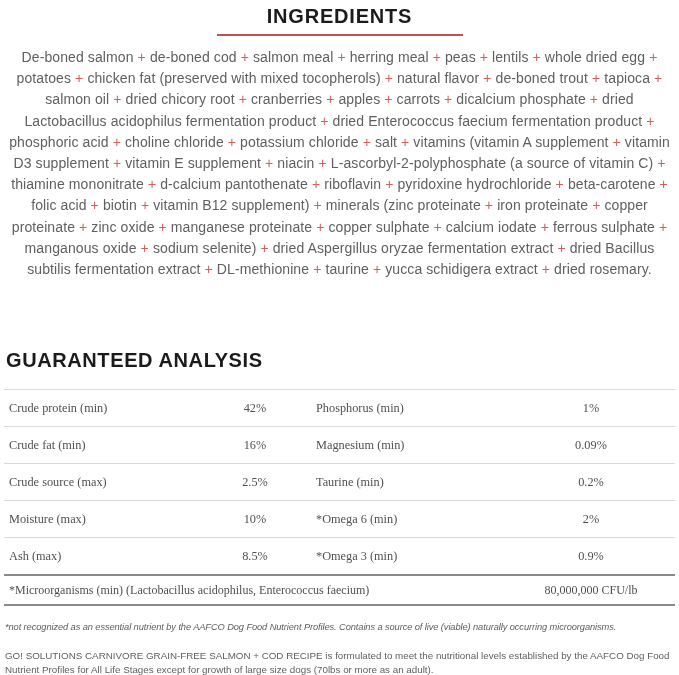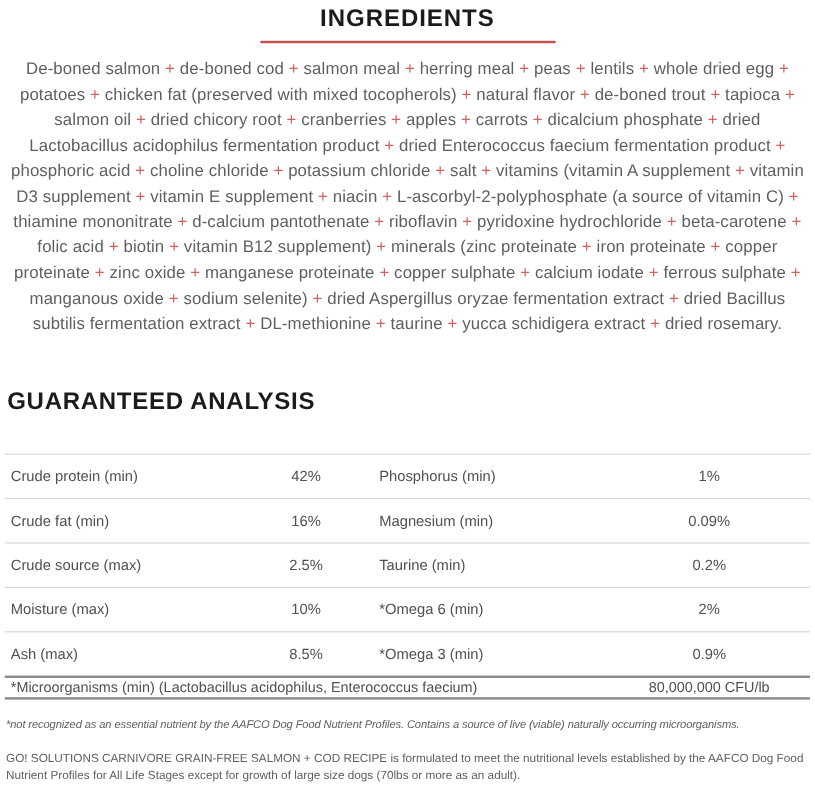--- a/index.html
+++ b/index.html
@@ -17,32 +17,32 @@
     margin:0;color:var(--heading);font-weight:bold;font-size:20px;
     letter-spacing:.8px;line-height:22px;
   }
   .sec-title.center{text-align:center;}
   .rule{width:246px;height:2px;background:var(--accent-red);margin:7px auto 0;}
   .ingredients{
     margin:11px 0 12px;color:var(--body-gray);font-size:14px;line-height:21.2px;
     letter-spacing:.1px;text-align:center;
   }
   .ingredients .plus{color:var(--plus-red);}
-  .ga-title{margin-top:44px;padding-left:2px;letter-spacing:.6px;}
-  .table{margin-top:32px;color:var(--table-gray);font-size:12.3px;}
+  .ga-title{margin-top:69px;padding-left:2px;letter-spacing:.6px;}
+  .table{margin-top:18px;color:var(--table-gray);font-size:12.3px;font-family:Liberation Serif, serif;}
   .t-row{
     display:grid;grid-template-columns:206px 90px 240px 1fr;
     align-items:center;height:37px;border-top:1px solid var(--line-light);
   }
   .t-label{padding-left:5px;}
   .t-label2{padding-left:16px;}
   .t-value{text-align:center;}
   .t-value2{text-align:center;padding-right:33px;}
   .micro-row{
-    display:grid;grid-template-columns:536px 1fr;align-items:center;height:20px;
+    display:grid;grid-template-columns:536px 1fr;align-items:center;height:32px;
     border-top:2px solid var(--line-dark);border-bottom:2px solid var(--line-dark);
     font-size:12px;
   }
   .micro-label{padding-left:5px;}
   .micro-value{text-align:center;padding-right:33px;}
   .footnote{
     margin:16px 0 0;color:var(--body-gray);font-size:9.3px;letter-spacing:-.1px;
     white-space:nowrap;padding-left:1px;font-style:italic;
   }
   .formulation{

